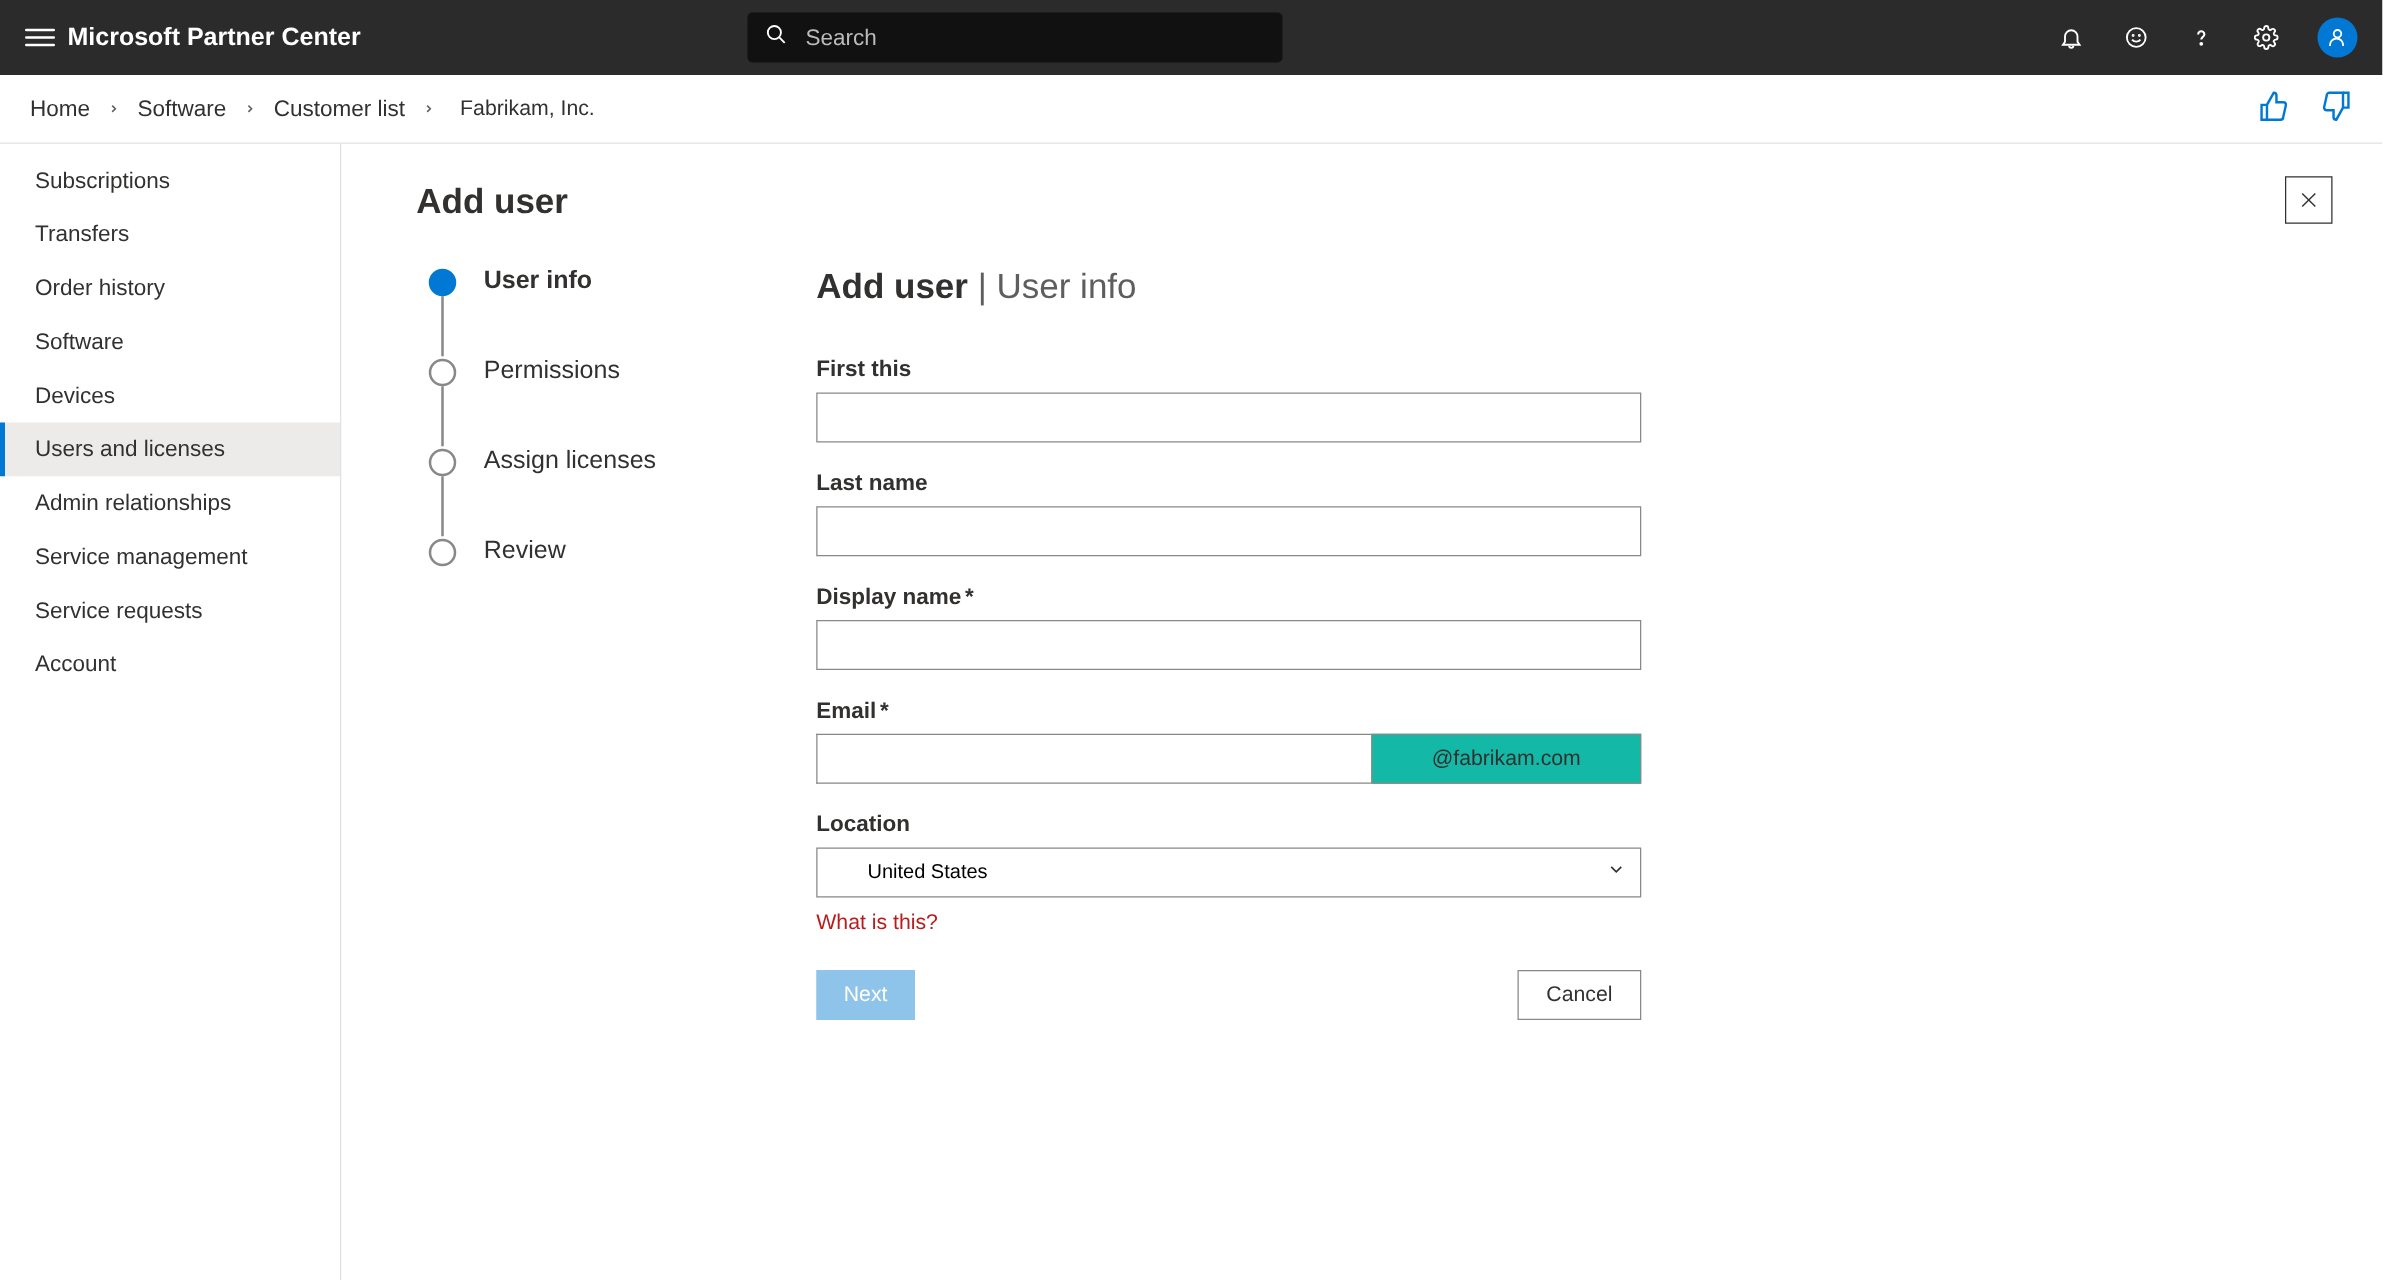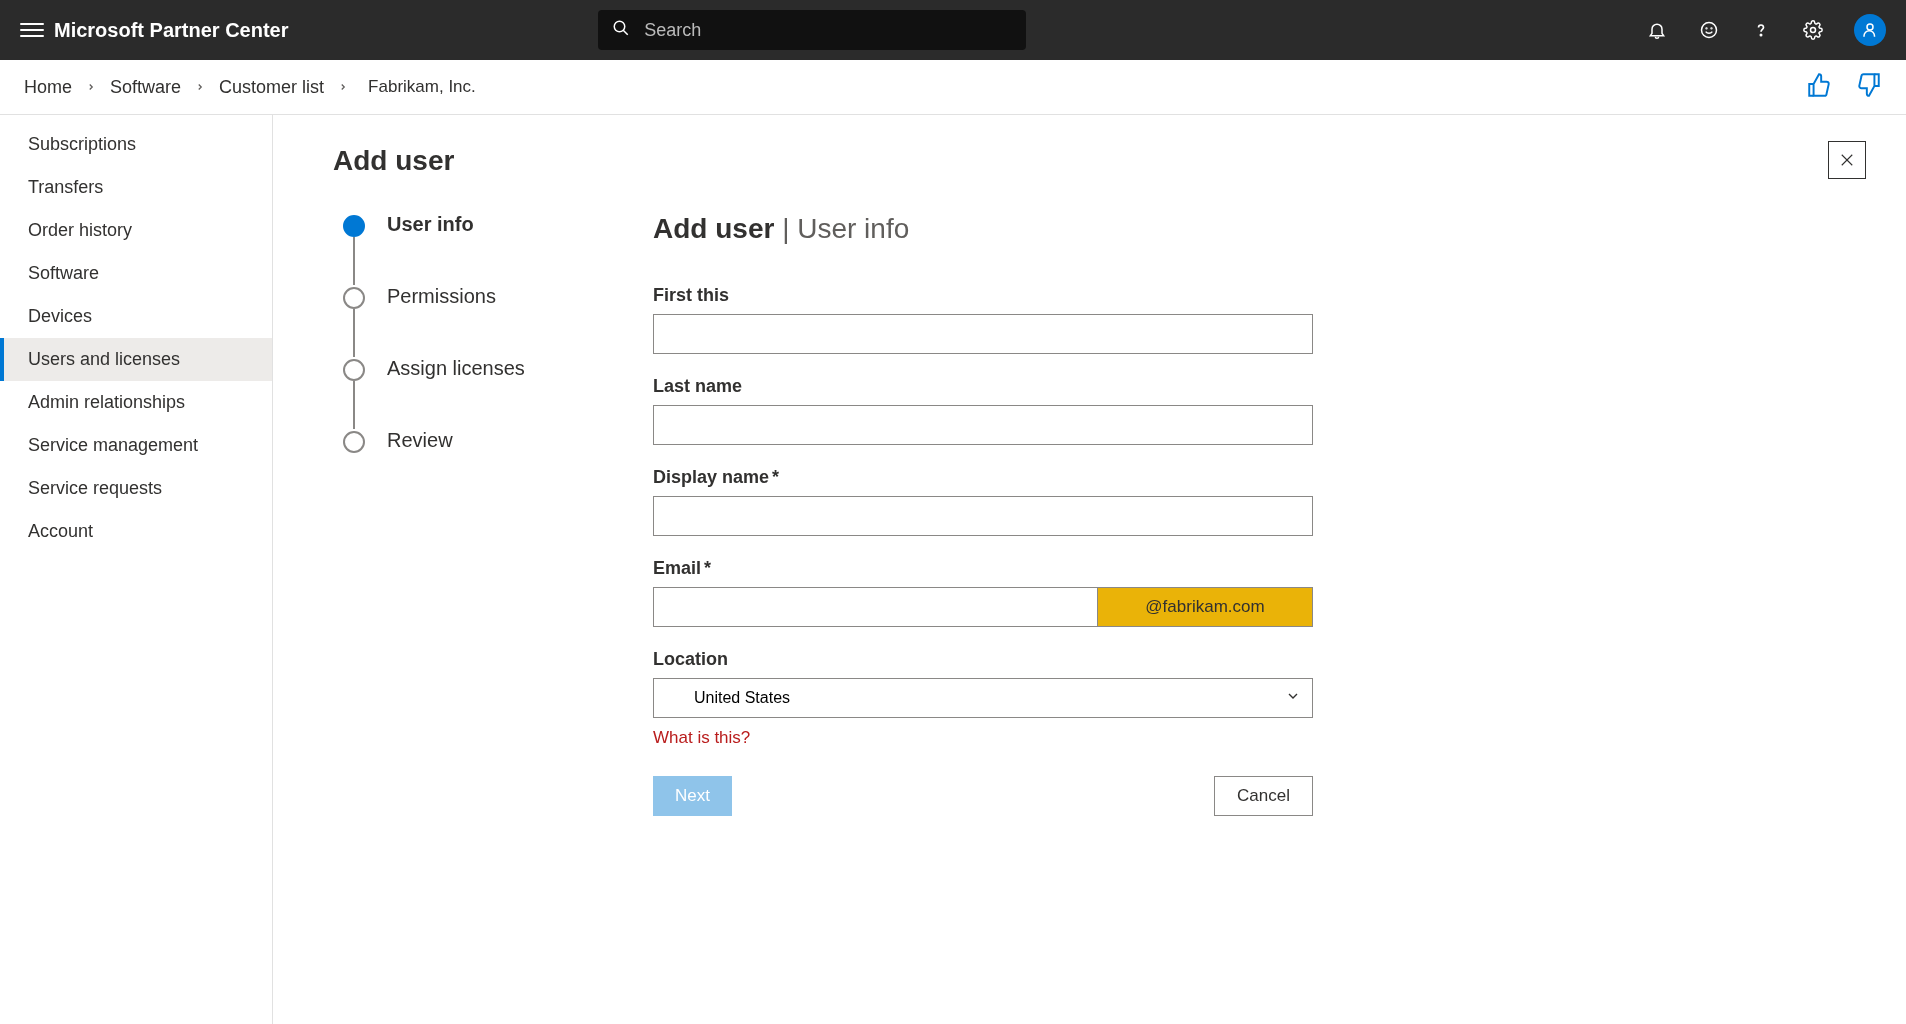--- a/index.html
+++ b/index.html
@@ -73,21 +73,21 @@
     .panel-title .sub { font-weight: 400; color: #605e5c; }
     .field { margin-bottom: 22px; }
     .field-label { font-size: 18px; font-weight: 600; margin-bottom: 8px; display: block; }
     .req::after { content: "*"; margin-left: 3px; }
     .text-input {
       width: 100%; height: 40px; border: 1px solid #8a8886; padding: 0 10px; font-size: 16px; background: #fff;
     }
     .email-group { display: flex; }
     .email-group input { flex: 1; border-right: none; }
     .email-suffix {
-      min-width: 216px; border: 1px solid #8a8886; background: #eab308; display: flex;
+      min-width: 216px; border: 1px solid #8a8886; background: #14b8a6; display: flex;
       align-items: center; justify-content: center; font-size: 17px; color: #323130;
     }
     .select-wrap { position: relative; }
     .select-wrap .text-input { padding-right: 36px; padding-left: 40px; }
     .select-caret { position: absolute; right: 12px; top: 50%; transform: translateY(-50%); pointer-events: none; }
     .help-link { color: #b91c1c; font-size: 17px; cursor: pointer; display: inline-block; margin-top: 10px; }
     .btn-row { display: flex; justify-content: space-between; margin-top: 28px; }
     .btn {
       height: 40px; padding: 0 22px; font-size: 17px; border: 1px solid transparent; cursor: pointer;
     }

